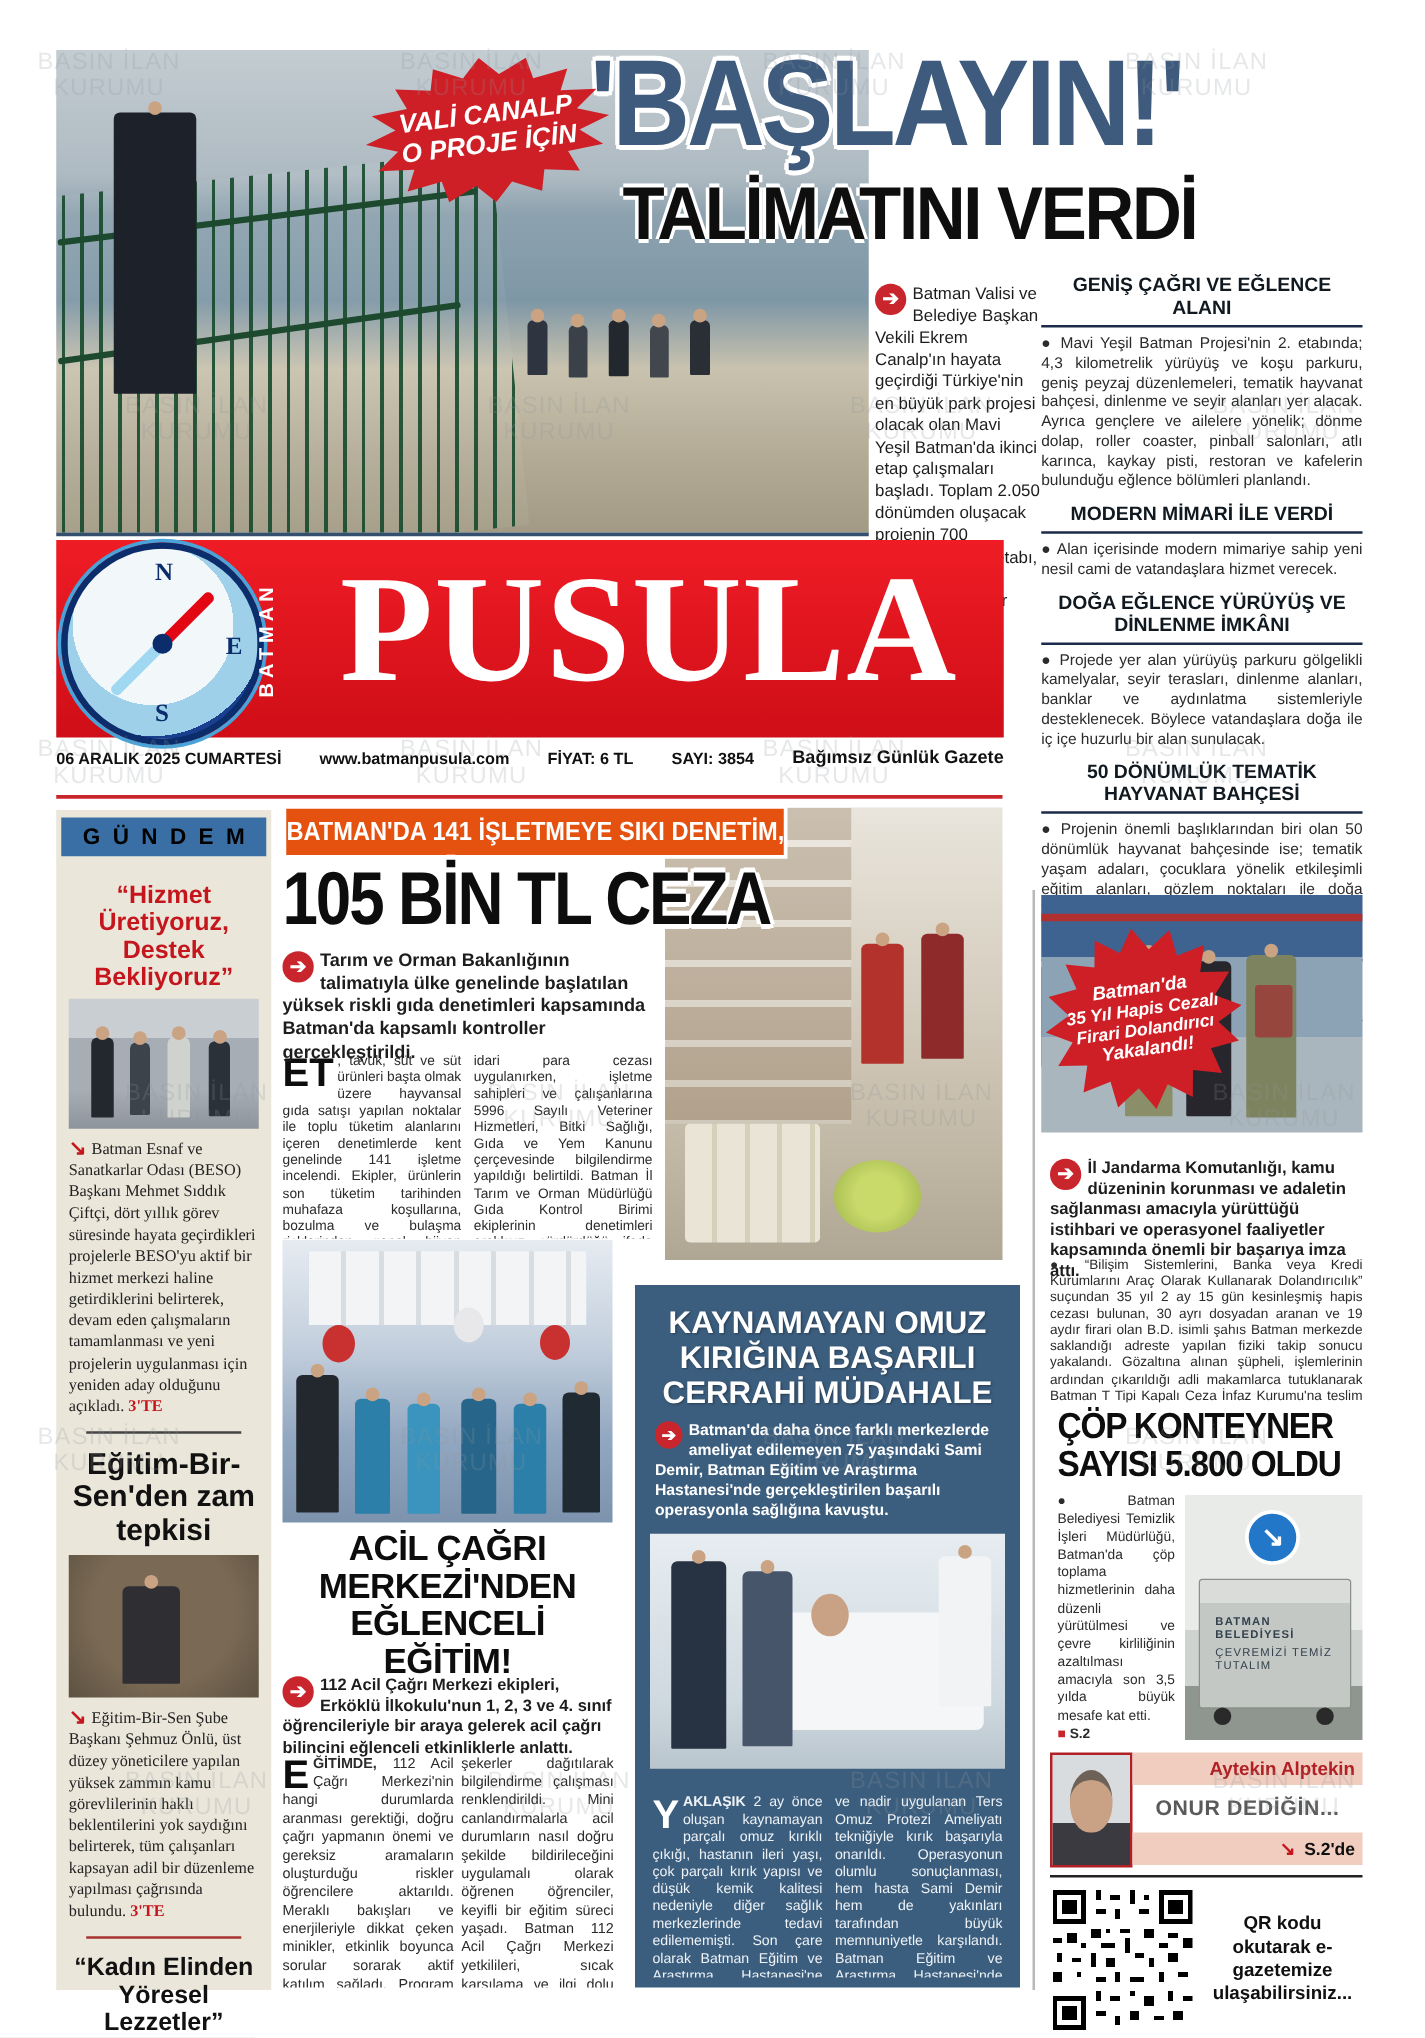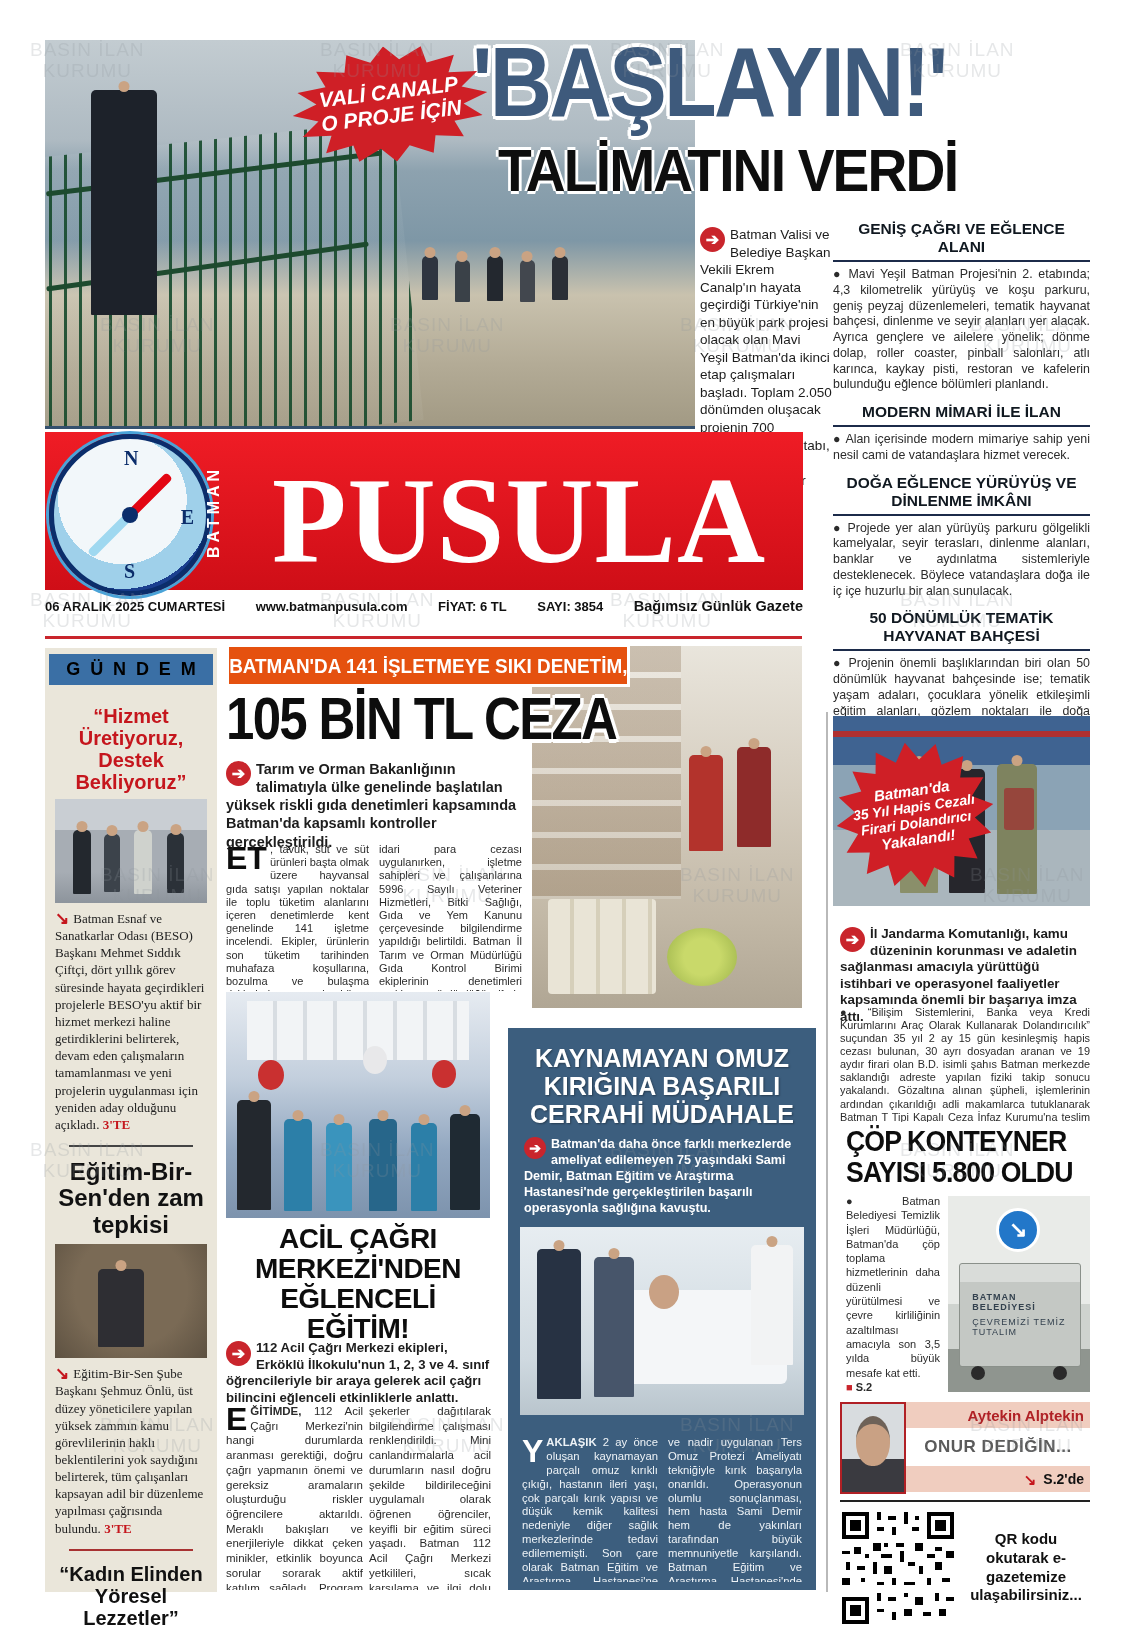--- a/index.html
+++ b/index.html
@@ -44,21 +44,21 @@
      background:radial-gradient(circle at 45% 40%,#f2f7fa 0 52%,#9fd0ea 52% 72%,#1b3f8f 72%);
      border:5px solid #0b2d6b;box-shadow:0 0 0 3px #4aa3d8;}
   .compass span{position:absolute;color:#0b2d6b;font-family:"Liberation Serif",serif;font-weight:bold;font-size:20px;}
   .needle{position:absolute;left:50%;top:50%;width:9px;height:112px;border-radius:4px;
      transform:translate(-50%,-50%) rotate(45deg);
      background:linear-gradient(180deg,#e30613 0 52%,#9fd8f0 52%);}
   .hub{position:absolute;left:50%;top:50%;width:16px;height:16px;border-radius:50%;
      background:#0b2d6b;transform:translate(-50%,-50%);}
   .brand-vert{position:absolute;left:160px;top:18px;height:124px;writing-mode:vertical-rl;
      transform:rotate(180deg);color:#fff;font-weight:bold;font-size:16px;letter-spacing:4px;text-align:center;}
-  .brand{position:absolute;left:196px;top:20px;width:556px;text-align:center;color:#fff;
+  .brand{position:absolute;left:196px;top:3px;width:556px;text-align:center;color:#fff;
      font-family:"Liberation Serif",serif;font-weight:bold;font-size:122px;line-height:138px;letter-spacing:1px;}
   .datestrip{left:45px;top:598px;width:758px;display:flex;justify-content:space-between;
      align-items:center;font-size:13px;font-weight:bold;color:#101010;}
   .redrule{left:45px;top:636px;width:757px;height:3px;background:#c9252c;}
   
   .sidebar{left:45px;top:648px;width:172px;height:944px;background:#eae6da;}
   .gundem{position:relative;margin:6px 4px 0;background:#3a6fa5;color:#000000;text-align:center;
      font-weight:bold;font-size:18px;letter-spacing:.55em;padding:5px 0 5px .55em;}
   .sb-inner{padding:14px 10px 0;}
   .sb-h{margin:6px 0;font-size:20px;line-height:1.1;font-weight:800;text-align:center;color:#111;}
@@ -147,21 +147,21 @@
     <span class="arrow-ic">➔</span>
     <span>Batman Valisi ve Belediye Başkan Vekili Ekrem Canalp'ın hayata geçirdiği Türkiye'nin en büyük park projesi olacak olan Mavi Yeşil Batman'da ikinci etap çalışmaları başladı. Toplam 2.050 dönümden oluşacak projenin 700 dönümlük ikinci etabı, kentin sosyal yaşamına yeni bir soluk getirecek.</span>
   </div>
 
   <div class="abs rail">
     <div>
       <h3>GENİŞ ÇAĞRI VE EĞLENCE ALANI</h3>
       <p class="jt">● Mavi Yeşil Batman Projesi'nin 2. etabında; 4,3 kilometrelik yürüyüş ve koşu parkuru, geniş peyzaj düzenlemeleri, tematik hayvanat bahçesi, dinlenme ve seyir alanları yer alacak. Ayrıca gençlere ve ailelere yönelik; dönme dolap, roller coaster, pinball salonları, atlı karınca, kaykay pisti, restoran ve kafelerin bulunduğu eğlence bölümleri planlandı.</p>
     </div>
     <div>
-      <h3>MODERN MİMARİ İLE İLAN</h3>
+      <h3>MODERN MİMARİ İLE VERDİ</h3>
       <p class="jt">● Alan içerisinde modern mimariye sahip yeni nesil cami de vatandaşlara hizmet verecek.</p>
     </div>
     <div>
       <h3>DOĞA EĞLENCE YÜRÜYÜŞ VE DİNLENME İMKÂNI</h3>
       <p class="jt">● Projede yer alan yürüyüş parkuru gölgelikli kamelyalar, seyir terasları, dinlenme alanları, banklar ve aydınlatma sistemleriyle desteklenecek. Böylece vatandaşlara doğa ile iç içe huzurlu bir alan sunulacak.</p>
     </div>
     <div>
       <h3>50 DÖNÜMLÜK TEMATİK HAYVANAT BAHÇESİ</h3>
       <p class="jt">● Projenin önemli başlıklarından biri olan 50 dönümlük hayvanat bahçesinde ise; tematik yaşam adaları, çocuklara yönelik etkileşimli eğitim alanları, gözlem noktaları ile doğa farkındalığının artırılması hedefleniyor.</p>
     </div>

